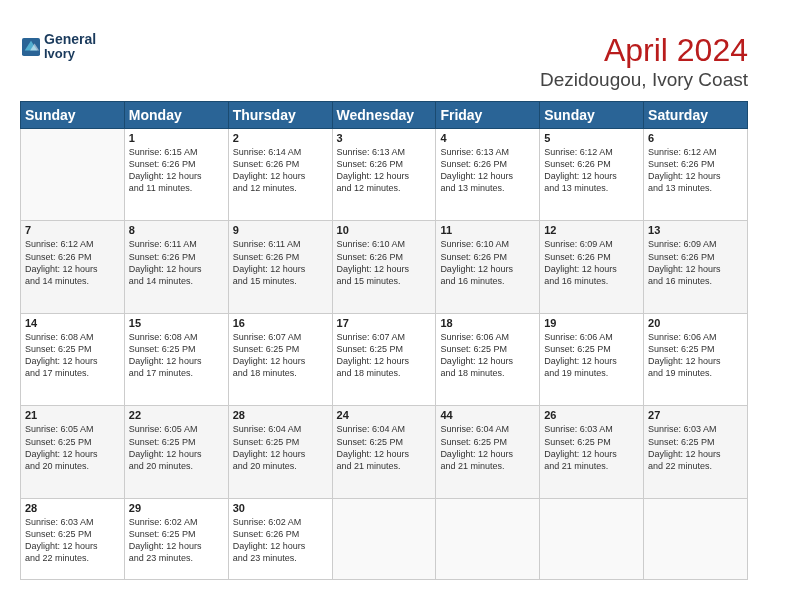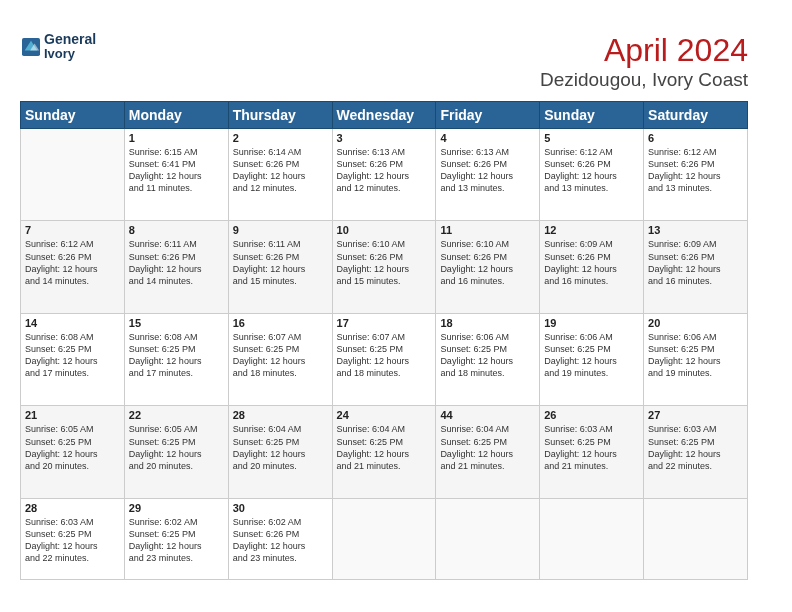--- a/index.html
+++ b/index.html
@@ -131,21 +131,21 @@
           <th>Sunday</th>
           <th>Saturday</th>
         </tr>
     </thead>
     <tbody id="calendar-body">
     <tr>
           <td class="empty"></td>
           <td>
             <span class="day-num">1</span>
             <div class="day-info" style="white-space: pre-line;">Sunrise: 6:15 AM
-Sunset: 6:41 PM
+Sunset: 6:26 PM
 Daylight: 12 hours
 and 11 minutes.</div>
           </td>
           <td>
             <span class="day-num">2</span>
             <div class="day-info" style="white-space: pre-line;">Sunrise: 6:14 AM
 Sunset: 6:26 PM
 Daylight: 12 hours
 and 12 minutes.</div>
           </td>

